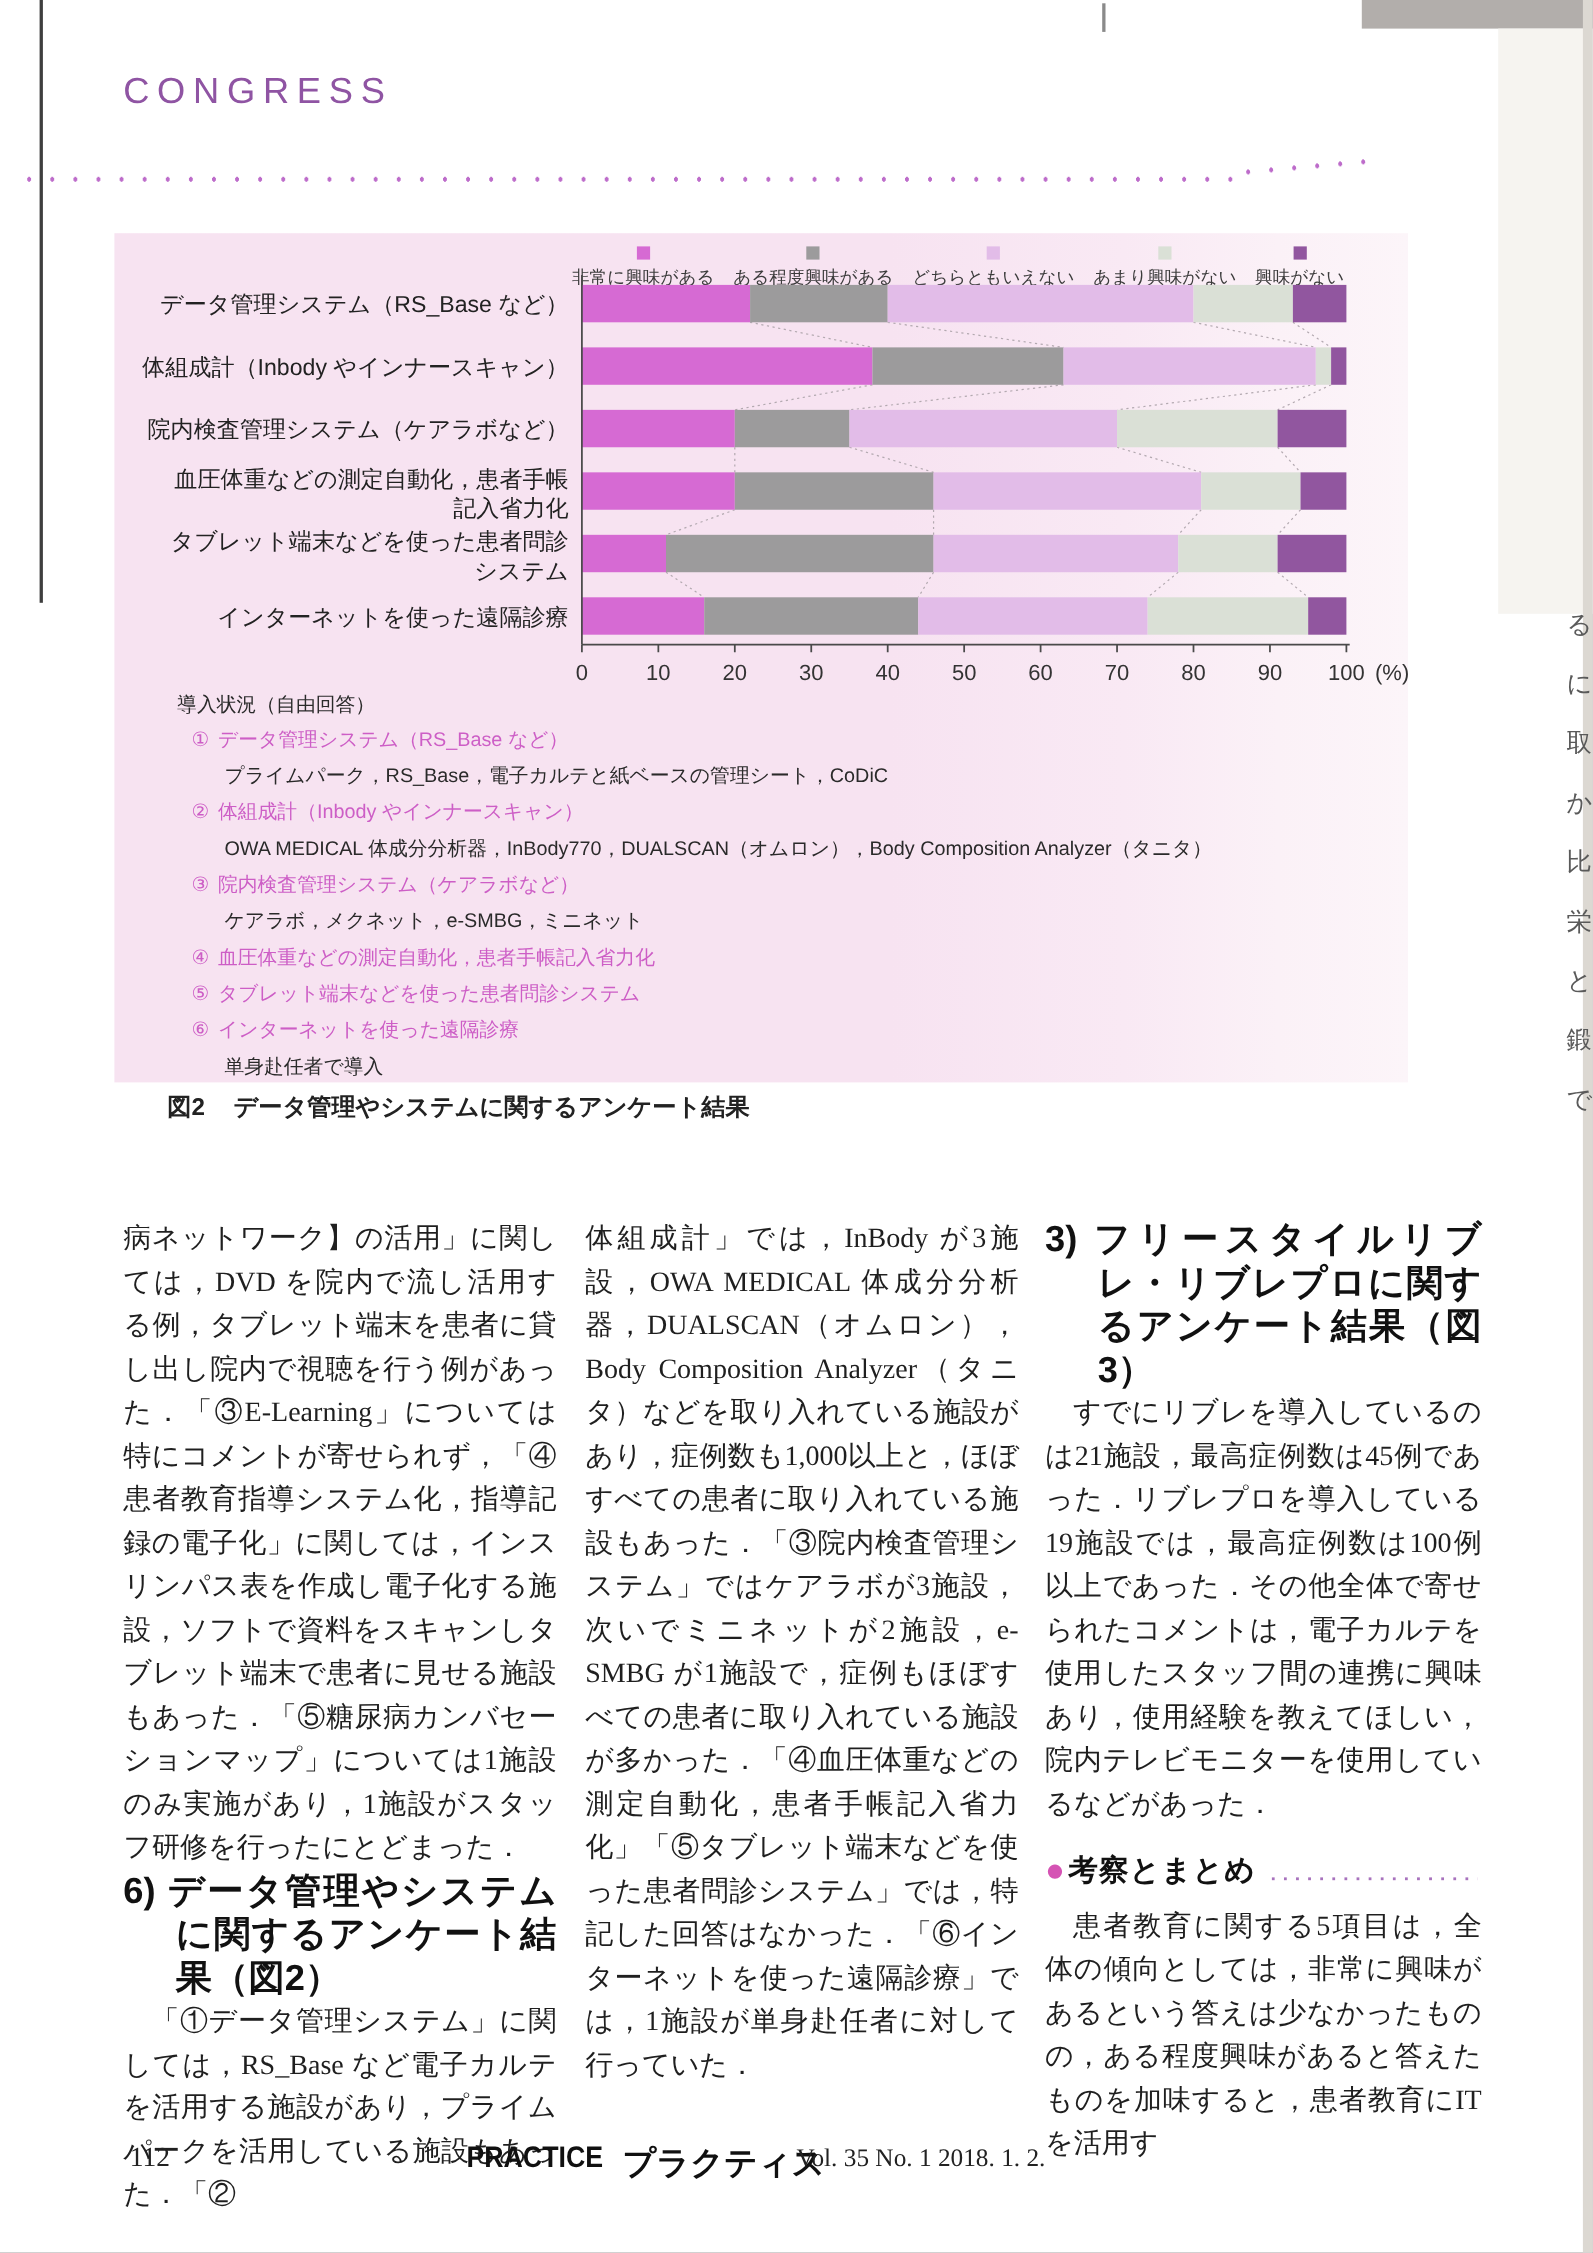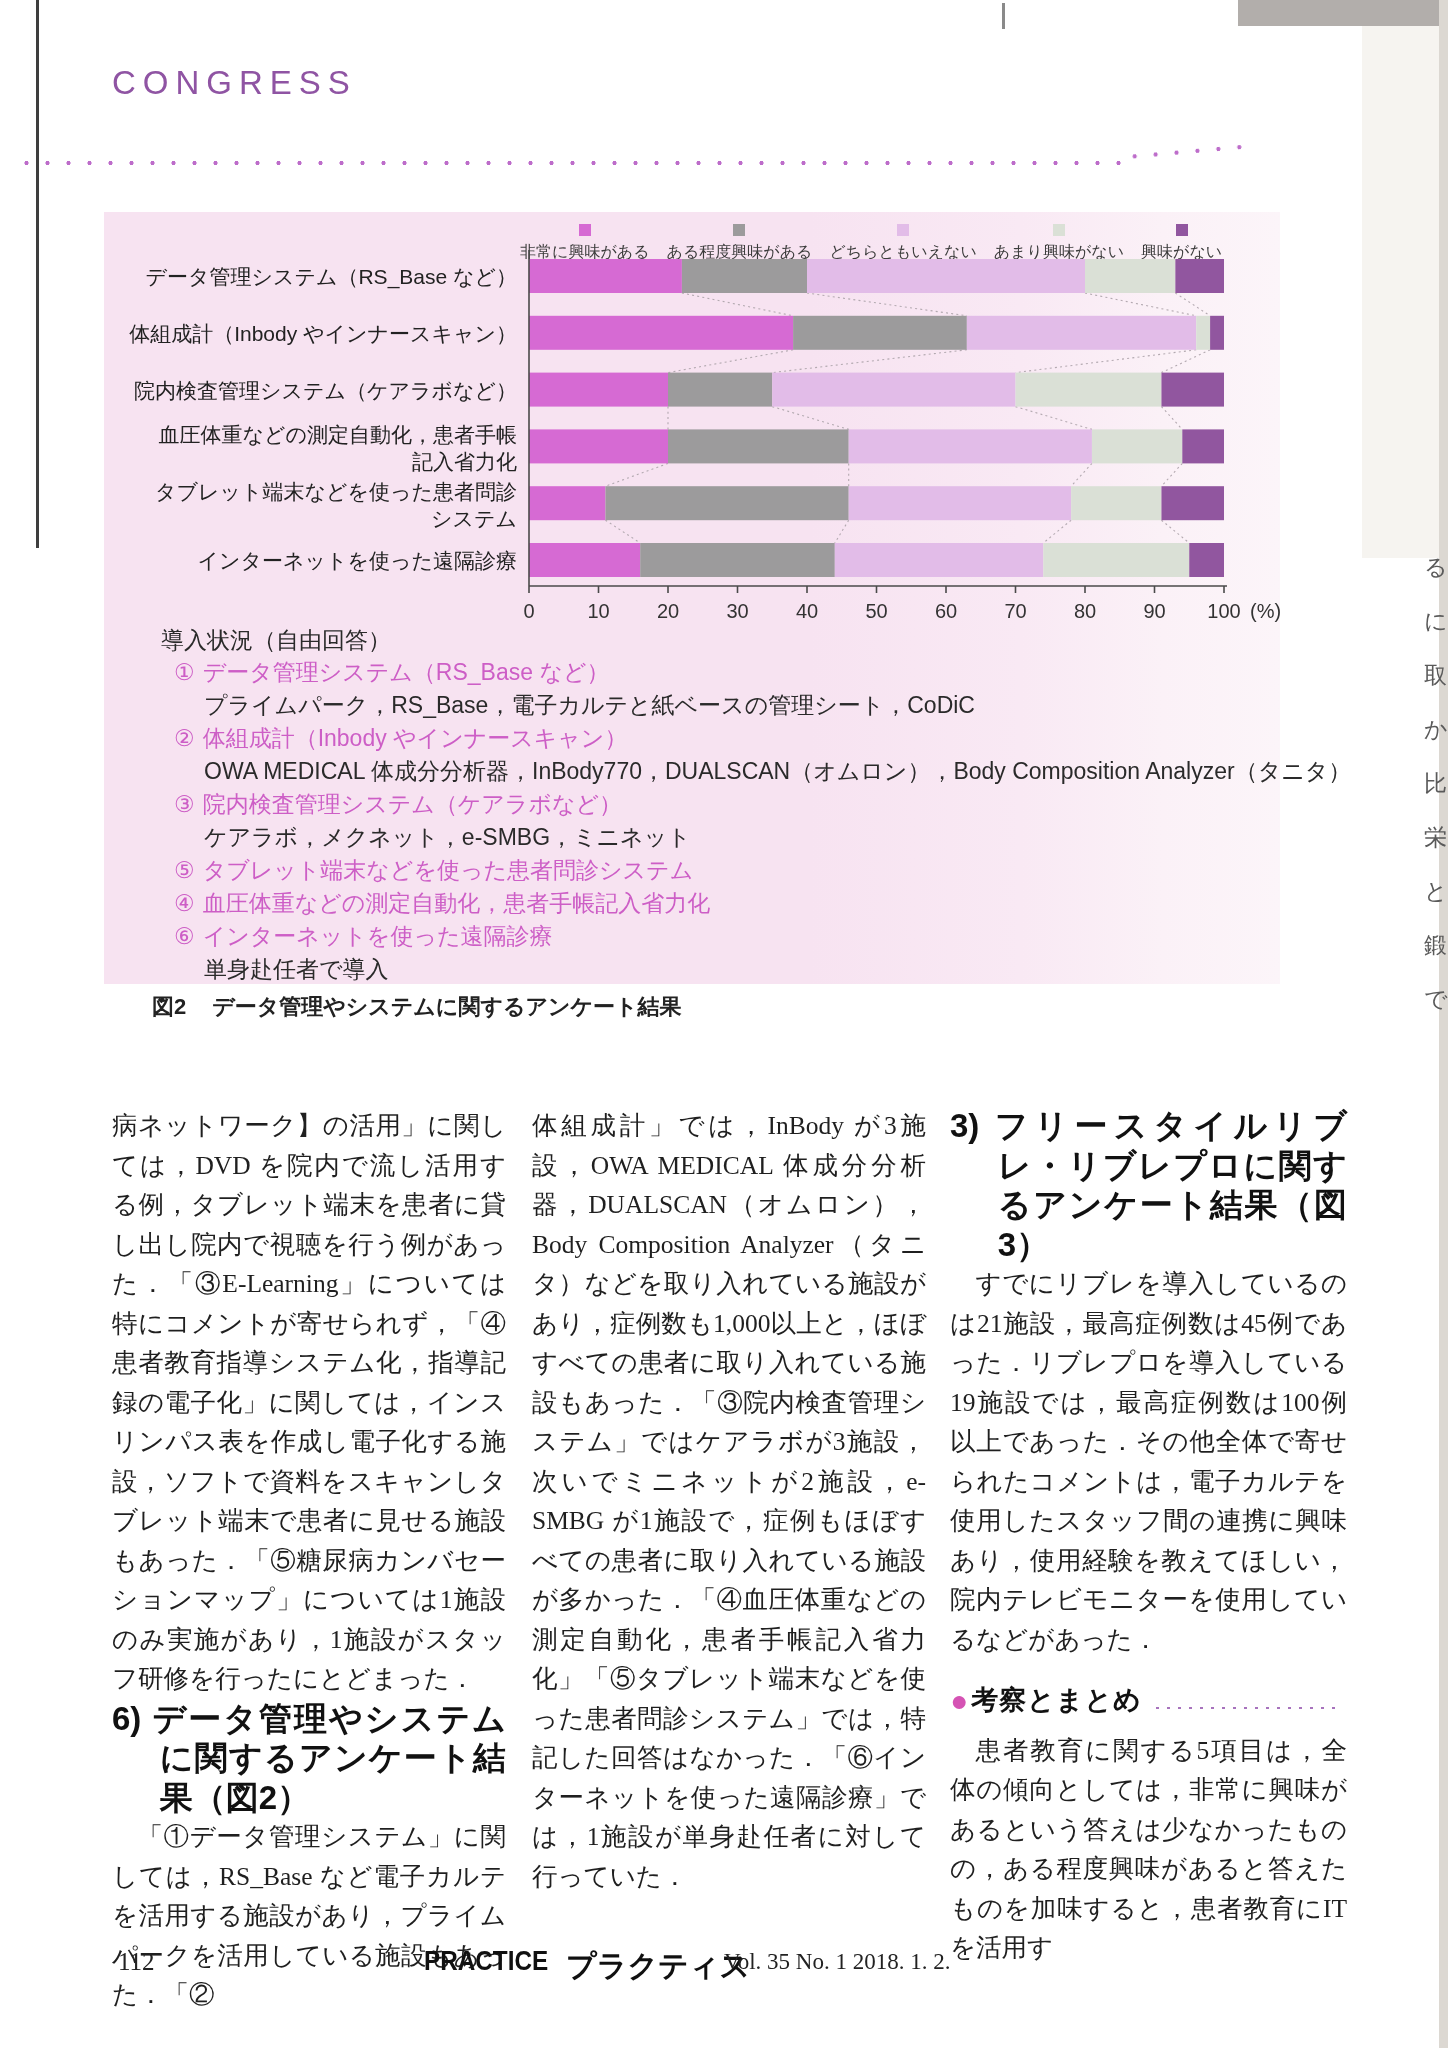--- a/index.html
+++ b/index.html
@@ -20,21 +20,21 @@
            background-size:21px 10px;background-repeat:repeat-x;}
   .dotline.tail{left:1124px;top:147px;width:120px;transform:rotate(-5deg);}
   
   .figure-panel{position:absolute;left:104px;top:212px;width:1176px;height:772px;
       background:linear-gradient(90deg,#f7e3f1 0%,#f7e3f1 60%,#f9e9f4 78%,#fbf1f7 90%,#fcf5f9 100%);}
   .legend{position:absolute;left:416px;top:12px;display:flex;gap:17px;font-size:16px;color:#3c3c3c;white-space:nowrap;}
   .lg-item{display:flex;align-items:center;gap:6px;flex-direction:column;}
   .sw{width:12px;height:12px;display:inline-block;flex:0 0 auto;}
   svg.chart{position:absolute;left:0;top:36px;}
   svg.chart text{font-family:"Liberation Sans",sans-serif;}
-  .notes{position:absolute;left:0;top:412px;width:100%;font-size:23px;color:#2a2a2a;}
+  .notes{position:absolute;left:0;top:412px;width:100%;font-size:18px;color:#2a2a2a;}
   .notes-title{margin-left:57px;line-height:32px;}
   .note-row{line-height:33px;margin-left:70px;white-space:nowrap;}
   .note-num{color:#cd5ec6;margin-right:8px;}
   .note-heading{color:#cd5ec6;}
   .note-detail{line-height:33px;margin-left:100px;color:#2a2a2a;white-space:nowrap;}
   .caption{position:absolute;left:152px;top:992px;font-size:22px;font-weight:bold;color:#222;}
   .cap-label{margin-right:26px;}
   
   .col{position:absolute;top:1106px;font-family:"Liberation Serif","DejaVu Serif",serif;
        font-size:25.5px;line-height:39.5px;color:#1f1f1f;text-align:justify;}
@@ -189,24 +189,24 @@
       <div class="note-detail">プライムパーク，RS_Base，電子カルテと紙ベースの管理シート，CoDiC</div>
       <div class="note-row">
         <span class="note-num">②</span><span class="note-heading">体組成計（Inbody やインナースキャン）</span>
       </div>
       <div class="note-detail">OWA MEDICAL 体成分分析器，InBody770，DUALSCAN（オムロン），Body Composition Analyzer（タニタ）</div>
       <div class="note-row">
         <span class="note-num">③</span><span class="note-heading">院内検査管理システム（ケアラボなど）</span>
       </div>
       <div class="note-detail">ケアラボ，メクネット，e-SMBG，ミニネット</div>
       <div class="note-row">
+        <span class="note-num">④</span><span class="note-heading">血圧体重などの測定自動化，患者手帳記入省力化</span>
+      </div>
+      <div class="note-row">
         <span class="note-num">⑤</span><span class="note-heading">タブレット端末などを使った患者問診システム</span>
-      </div>
-      <div class="note-row">
-        <span class="note-num">④</span><span class="note-heading">血圧体重などの測定自動化，患者手帳記入省力化</span>
       </div>
       <div class="note-row">
         <span class="note-num">⑥</span><span class="note-heading">インターネットを使った遠隔診療</span>
       </div>
       <div class="note-detail">単身赴任者で導入</div>
     </div>
   </section>
 
   <div class="caption">
     <span class="cap-label">図2</span><span>データ管理やシステムに関するアンケート結果</span>

